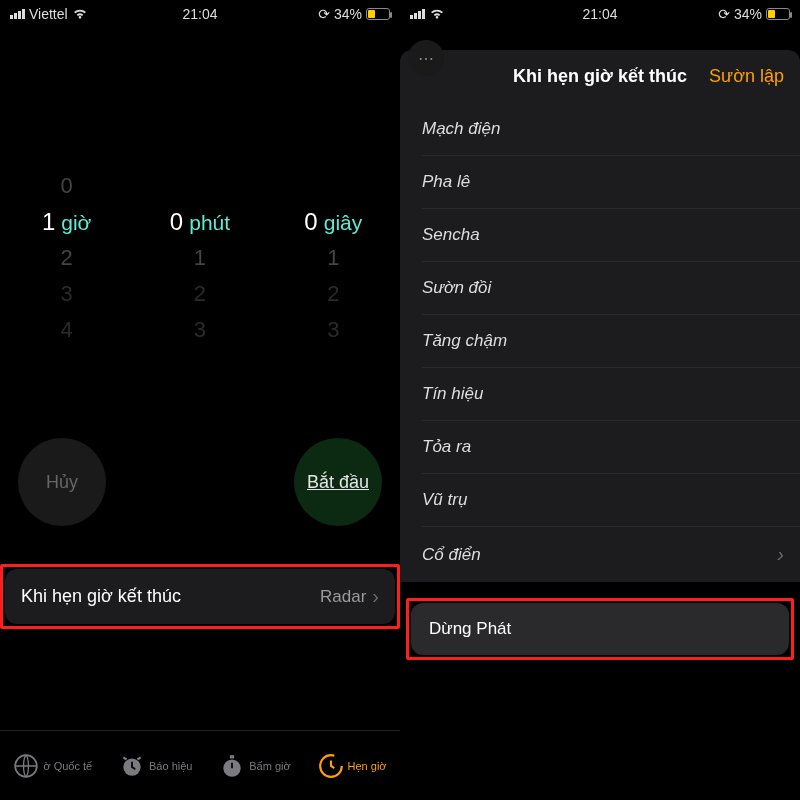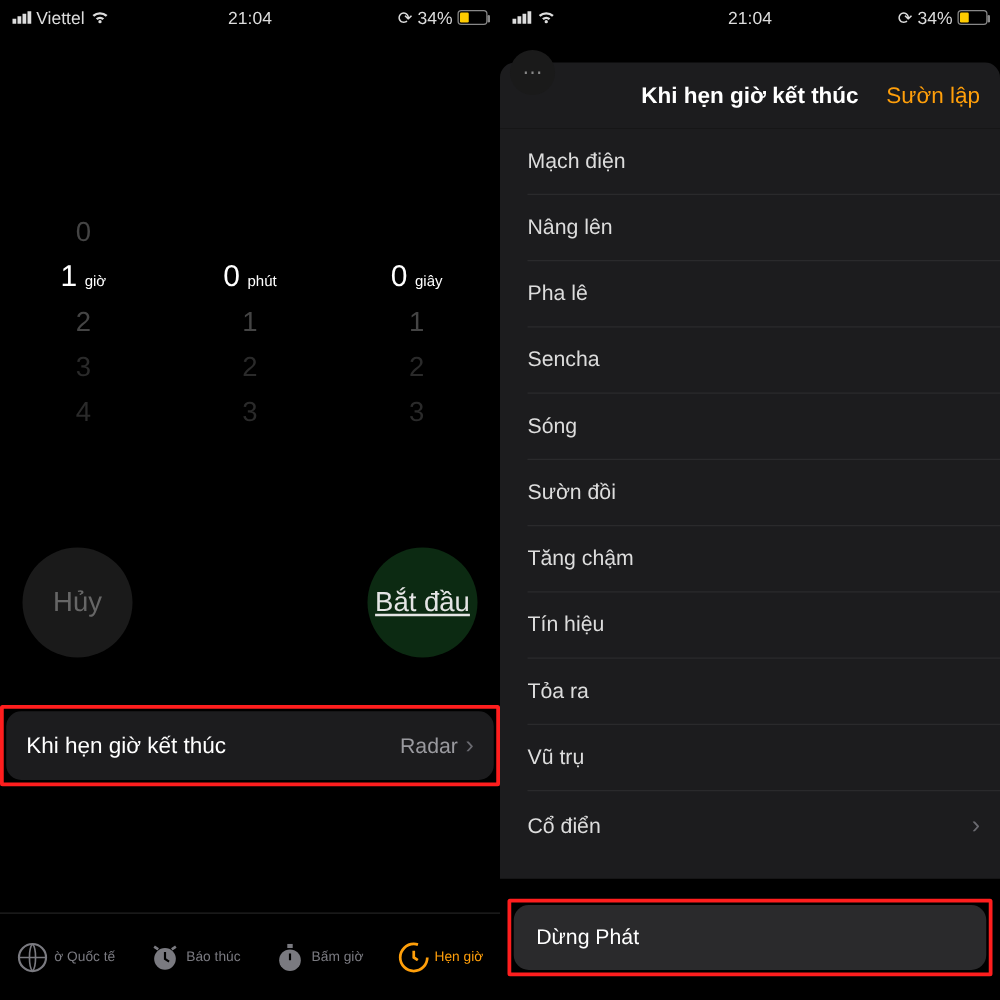--- a/index.html
+++ b/index.html
@@ -18,47 +18,47 @@
   .batt { display: inline-flex; align-items: center; gap: 2px; }
   .batt-shell { width: 24px; height: 12px; border: 1px solid #888; border-radius: 3px; position: relative; }
   .batt-shell::after { content:""; position:absolute; right:-3px; top:3px; width:2px; height:6px; background:#888; border-radius:1px; }
   .batt-fill { position:absolute; left:1px; top:1px; bottom:1px; width:30%; background:#ffcc00; border-radius:1px; }
   
   .picker { margin-top: 140px; height: 180px; position: relative; display: flex; justify-content: space-around; align-items: center; color: #666; }
   .picker .col { width: 120px; text-align: center; }
   .picker .row { height: 36px; line-height: 36px; font-size: 22px; }
   .picker .sel { color: #fff; display:flex; justify-content:center; gap:6px; align-items:baseline; }
   .picker .sel .num { font-size: 24px; }
-  .picker .sel .unit { font-size: 12px; color:#ffffff }
+  .picker .sel .unit { font-size: 21px; color:#5eead4 }
   .picker .fade { color:#2a2a2a }
   .picker .dim  { color:#444 }
   .picker-band { position:absolute; left:10px; right:10px; top:72px; height:40px; background:#1c1c1e; border-radius:10px; z-index:-1; }
   
   .btnrow { display:flex; justify-content:space-between; padding: 0 18px; margin-top: 90px; }
-  .circlebtn { width:88px; height:88px; border-radius:50%; display:flex; align-items:center; justify-content:center; font-size:22px; }
+  .circlebtn { width:88px; height:88px; border-radius:50%; display:flex; align-items:center; justify-content:center; font-size:18px; }
   .circlebtn.cancel { background:#1a1a1a; color:#666; }
   .circlebtn.start  { background:#0c2a12; color:#e5e5e5;text-decoration:underline; }
   
   .endrow-wrap { margin-top: 38px; border: 3px solid #ff1e1e; border-radius:2px; padding:2px 2px; }
   .endrow { background:#1c1c1e; border-radius:12px; padding: 16px 16px; display:flex; justify-content:space-between; align-items:center; }
   .endrow .lbl { color:#fff; font-size:18px; }
   .endrow .val { color:#9a9a9f; font-size:17px; display:flex; align-items:center; gap:6px; }
   .chev { color:#6a6a70; font-size:20px; }
   
   .tabbar { position:absolute; bottom:0; left:0; right:0; height:70px; border-top:1px solid #222; display:flex; justify-content:space-around; align-items:center; }
   .tab { display:flex; align-items:center; gap:4px; font-size:11px; color:#7a7a80; }
   .tab.active { color:#ff9f0a; }
   .tab .ic { width:26px; height:26px; }
   
   .sheet { position:absolute; top:36px; left:0; right:0; bottom:0; background:#000; }
   .sheet-head { margin-top:14px; padding: 16px 16px; display:flex; align-items:center; justify-content:center; position:relative; background:#1c1c1e; border-radius:12px 12px 0 0; }
   .sheet-head .title { color:#fff; font-size:18px; font-weight:600; }
   .sheet-head .done { position:absolute; right:16px; color:#ff9f0a; font-size:18px; }
   .sheet-head .grab { position:absolute; top:-10px; left:8px; width:36px; height:36px; border-radius:50%; background:#1a1a1a; display:flex; align-items:center; justify-content:center; color:#888; overflow:hidden }
-  .list { background:#1c1c1e; padding: 0 0 15px 22px; }
+  .list { background:#1c1c1e; padding: 0 0 0 22px; font-style: italic; }
   .list-item { color:#ddd; font-size:17px; padding:16px 16px 16px 0; border-bottom:1px solid #2a2a2c; display:flex; justify-content:space-between; align-items:center; }
   .list-item:last-child { border-bottom:none;align-items:center; }
   .stopsec-wrap { margin: 16px 6px 24px 6px; border:3px solid #ff1e1e; border-radius:2px; padding:2px; }
   .stopsec { background:#2a2a2c; border-radius:12px; padding:16px 18px; color:#fff; font-size:17px; }
   .chev2 { color:#6a6a70; font-size:20px; }
 </style>
 </head>
 <body>
 
 <div class="wrap">
@@ -147,21 +147,21 @@
               <path d="M2 12h20M12 2c3 3 3 17 0 20M12 2c-3 3-3 17 0 20" fill="none" stroke="#7a7a80" stroke-width="1.2"></path>
             </svg></span>
         <span>ờ Quốc tế</span>
       </div>
       <div class="tab">
         <span class="ic"><svg viewBox="0 0 24 24">
               <circle cx="12" cy="13" r="8" fill="#7a7a80"></circle>
               <path d="M4 4l3 2M20 4l-3 2" stroke="#7a7a80" stroke-width="2"></path>
               <path d="M12 8v5l3 2" stroke="#000" stroke-width="1.6" fill="none"></path>
             </svg></span>
-        <span>Báo thúc</span>
+        <span>Báo hiệu</span>
       </div>
       <div class="tab">
         <span class="ic"><svg viewBox="0 0 24 24">
               <circle cx="12" cy="14" r="8" fill="#7a7a80"></circle>
               <rect x="10" y="2" width="4" height="3" fill="#7a7a80"></rect>
               <path d="M12 9v5" stroke="#000" stroke-width="1.6"></path>
             </svg></span>
         <span>Bấm giờ</span>
       </div>
       <div class="tab active">
@@ -205,30 +205,24 @@
       <div class="sheet-head">
         <span class="grab">⋯</span>
         <span class="title">Khi hẹn giờ kết thúc</span>
         <span class="done">Sườn lập</span>
       </div>
       <div class="list" id="sound-list">
           <div class="list-item">
             <span>Mạch điện</span>
           </div>
           <div class="list-item">
-            <span>Nâng lên</span>
-          </div>
-          <div class="list-item">
             <span>Pha lê</span>
           </div>
           <div class="list-item">
             <span>Sencha</span>
-          </div>
-          <div class="list-item">
-            <span>Sóng</span>
           </div>
           <div class="list-item">
             <span>Sườn đồi</span>
           </div>
           <div class="list-item">
             <span>Tăng chậm</span>
           </div>
           <div class="list-item">
             <span>Tín hiệu</span>
           </div>

